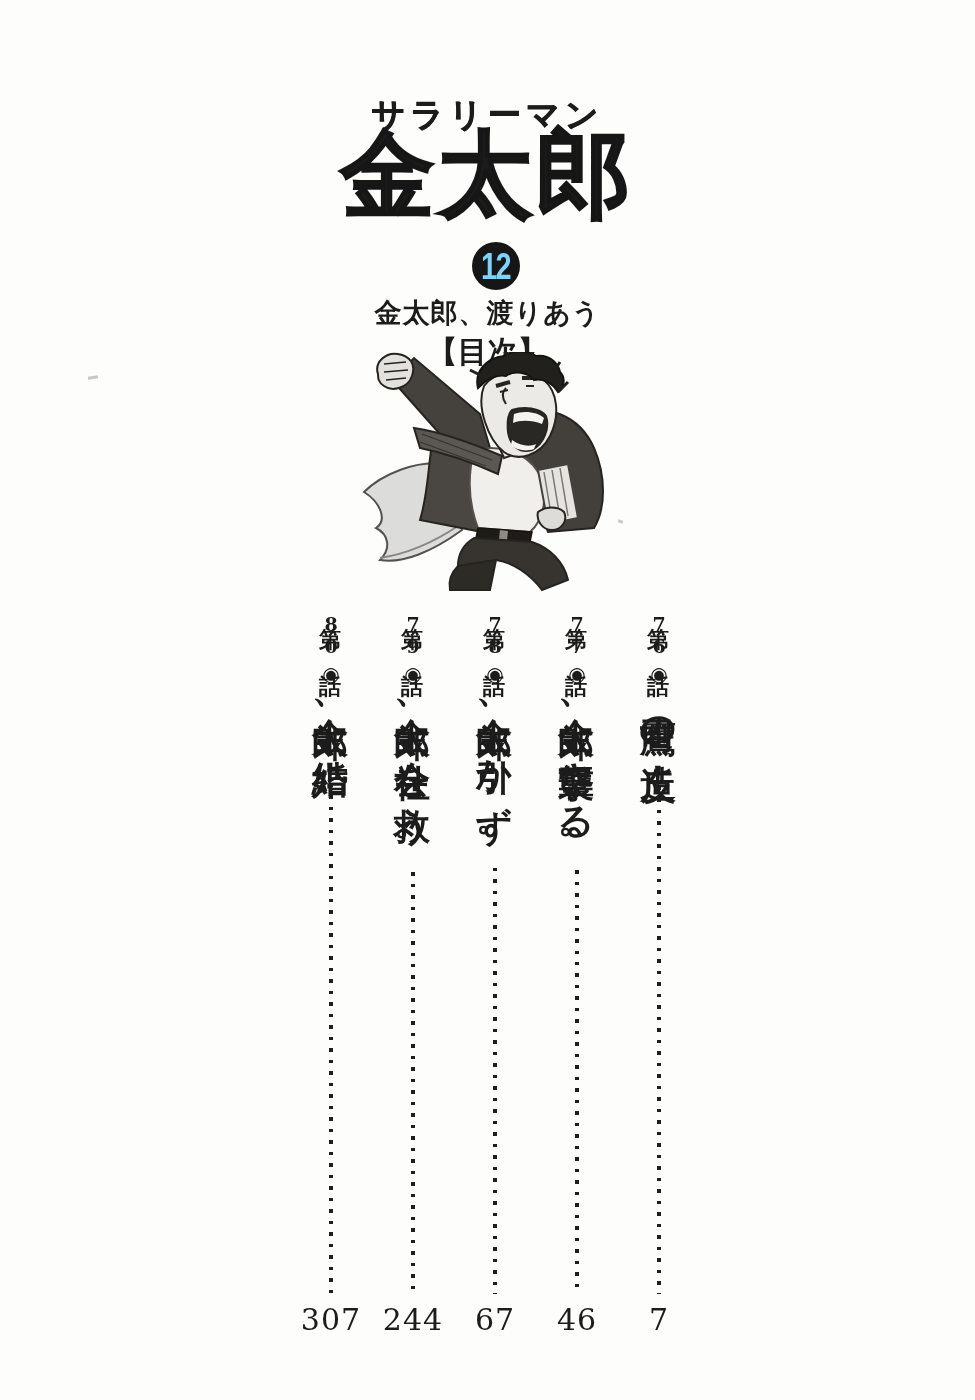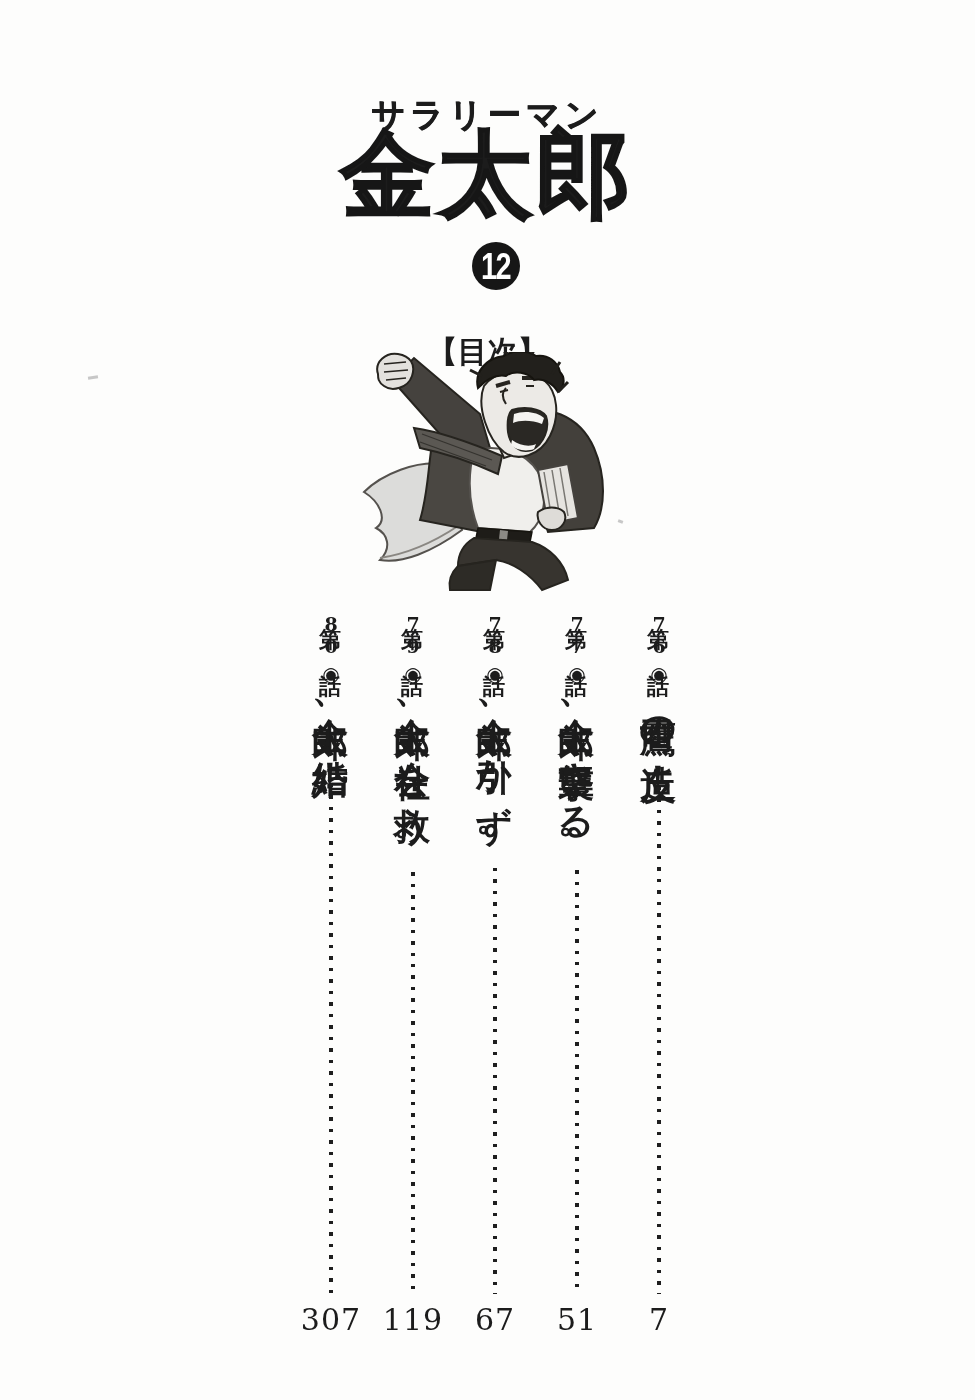--- a/index.html
+++ b/index.html
@@ -137,23 +137,24 @@
   .speck-1 { top: 376px; left: 88px; width: 10px; height: 3px; transform: rotate(-8deg); }
   .speck-2 { top: 520px; left: 618px; width: 5px; height: 3px; transform: rotate(20deg); }
 </style>
 </head>
 <body>
 
 <div class="page">
 
   <div class="series-label">サラリーマン</div>
   <div class="main-title">金太郎</div>
-  <div class="volume-badge" style="background:#161616;color:#ffffff;">
+  <div class="volume-badge" style="background:#161616;color:#7dd3fc;">
     <span>12</span>
   </div>
+  <div class="subtitle">金太郎、渡りあう</div>
   <div class="toc-heading">【目次】</div>
 
   <svg class="illustration" viewBox="0 0 260 240" xmlns="http://www.w3.org/2000/svg">
 
     <path d="M2,140 C20,122 55,108 82,112 L100,178 C70,200 40,212 18,208 C30,196 26,182 14,176 C26,168 18,150 2,140 Z" fill="#dcdcda" stroke="#55524e" stroke-width="2"></path>
     <path d="M18,206 C44,202 72,190 96,174" fill="none" stroke="#8a8782" stroke-width="2"></path>
 
     <path d="M30,28 L52,6 L118,62 L128,96 L92,98 Z" fill="#45423e" stroke="#26241f" stroke-width="2"></path>
 
     <path d="M16,22 C12,10 24,0 36,2 C48,4 54,12 50,24 C46,36 30,40 22,34 C16,30 16,26 16,22 Z" fill="#e3e1dd" stroke="#26241f" stroke-width="2"></path>
@@ -202,37 +203,37 @@
       </div>
       <div class="leader"></div>
       <div class="page-num">7</div>
     </div>
 
     <div class="toc-col">
       <div class="entry-text">
         <span class="ch-label"><span>第</span><span class="upright">77</span><span>話</span></span><span class="ch-bullet">◉</span><span class="ch-title">金太郎、襲撃さる。</span>
       </div>
       <div class="leader"></div>
-      <div class="page-num">51</div>
+      <div class="page-num">46</div>
     </div>
 
     <div class="toc-col">
       <div class="entry-text">
         <span class="ch-label"><span>第</span><span class="upright">78</span><span>話</span></span><span class="ch-bullet">◉</span><span class="ch-title">金太郎、引かず。</span>
       </div>
       <div class="leader"></div>
       <div class="page-num">67</div>
     </div>
 
     <div class="toc-col">
       <div class="entry-text">
         <span class="ch-label"><span>第</span><span class="upright">79</span><span>話</span></span><span class="ch-bullet">◉</span><span class="ch-title">金太郎、会社を救う。</span>
       </div>
       <div class="leader"></div>
-      <div class="page-num">119</div>
+      <div class="page-num">244</div>
     </div>
 
     <div class="toc-col">
       <div class="entry-text">
         <span class="ch-label"><span>第</span><span class="upright">80</span><span>話</span></span><span class="ch-bullet">◉</span><span class="ch-title">金太郎、結婚！</span>
       </div>
       <div class="leader"></div>
       <div class="page-num">307</div>
     </div>
 

